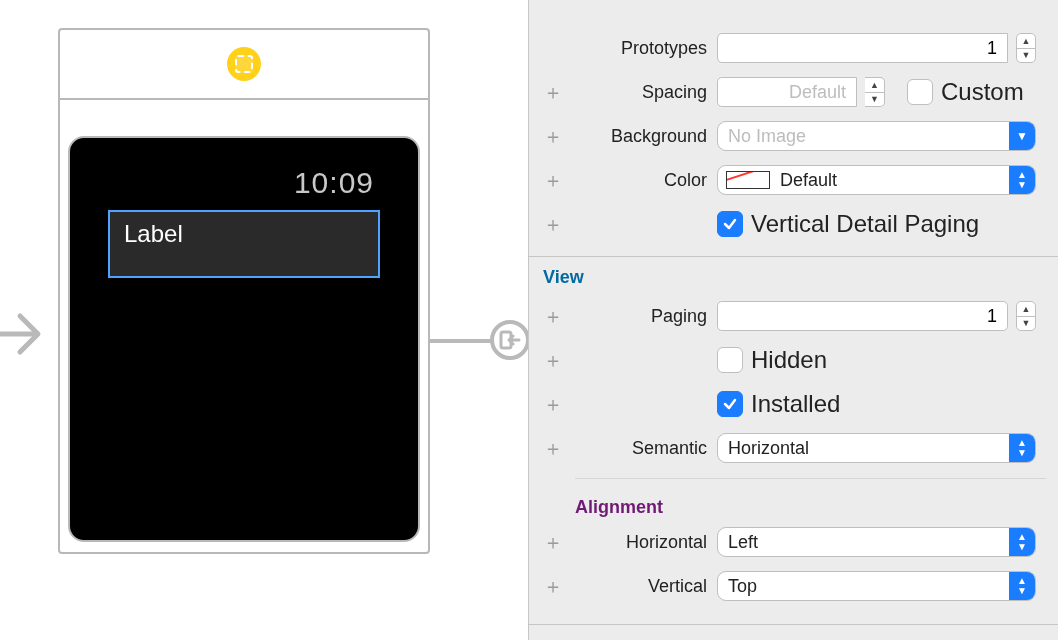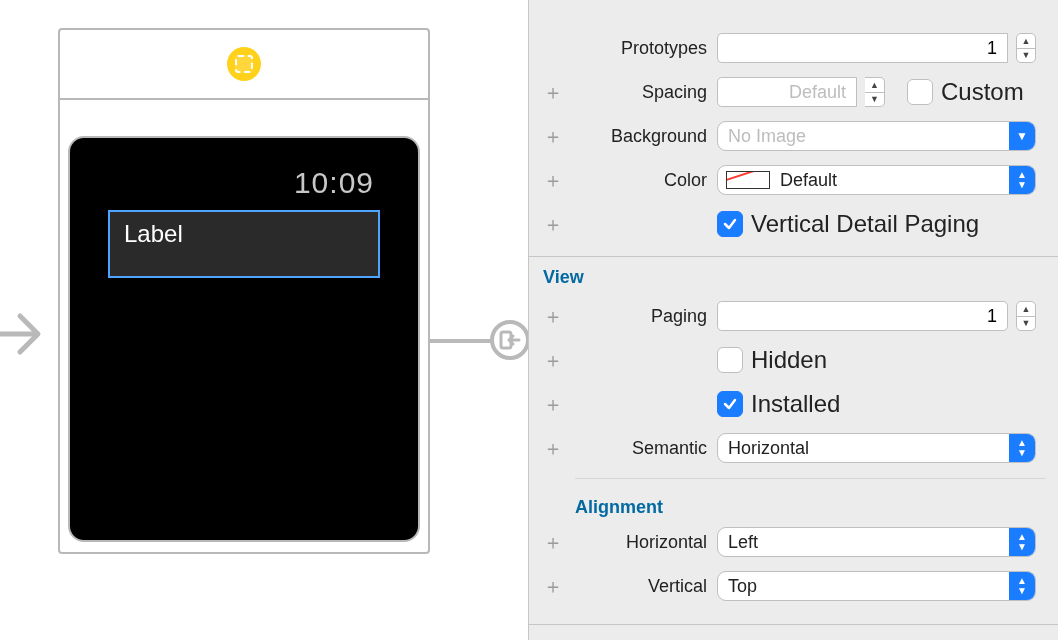--- a/index.html
+++ b/index.html
@@ -102,21 +102,21 @@
   .checkbox {
     width:26px; height:26px; border-radius:6px; background:#fff; border:1px solid #bfbfbf; display:flex; align-items:center; justify-content:center; flex:none;
   }
   .checkbox.checked { background:#1a7cff; border-color:#1a7cff; color:#fff; }
   .check-label { font-size:24px; color:#222; }
 
   .section-header {
     padding: 10px 14px 6px 14px; font-weight:600; font-size:18px; color:#0369a1;
   }
   .subsection-header {
-    padding: 12px 14px 2px 46px; font-weight:600; font-size:18px; color:#0369a1;
+    padding: 12px 14px 2px 46px; font-weight:600; font-size:18px; color:#701a75;
   }
   .section-divider { height:1px; background:#c6c6c6; margin: 10px 0 0 0; }
   .thin-divider { height:1px; background:#d6d6d6; margin: 8px 12px 6px 46px; }
   .top-pad { height:26px; }
 </style>
 </head>
 <body>
 
 <div class="root">
 

